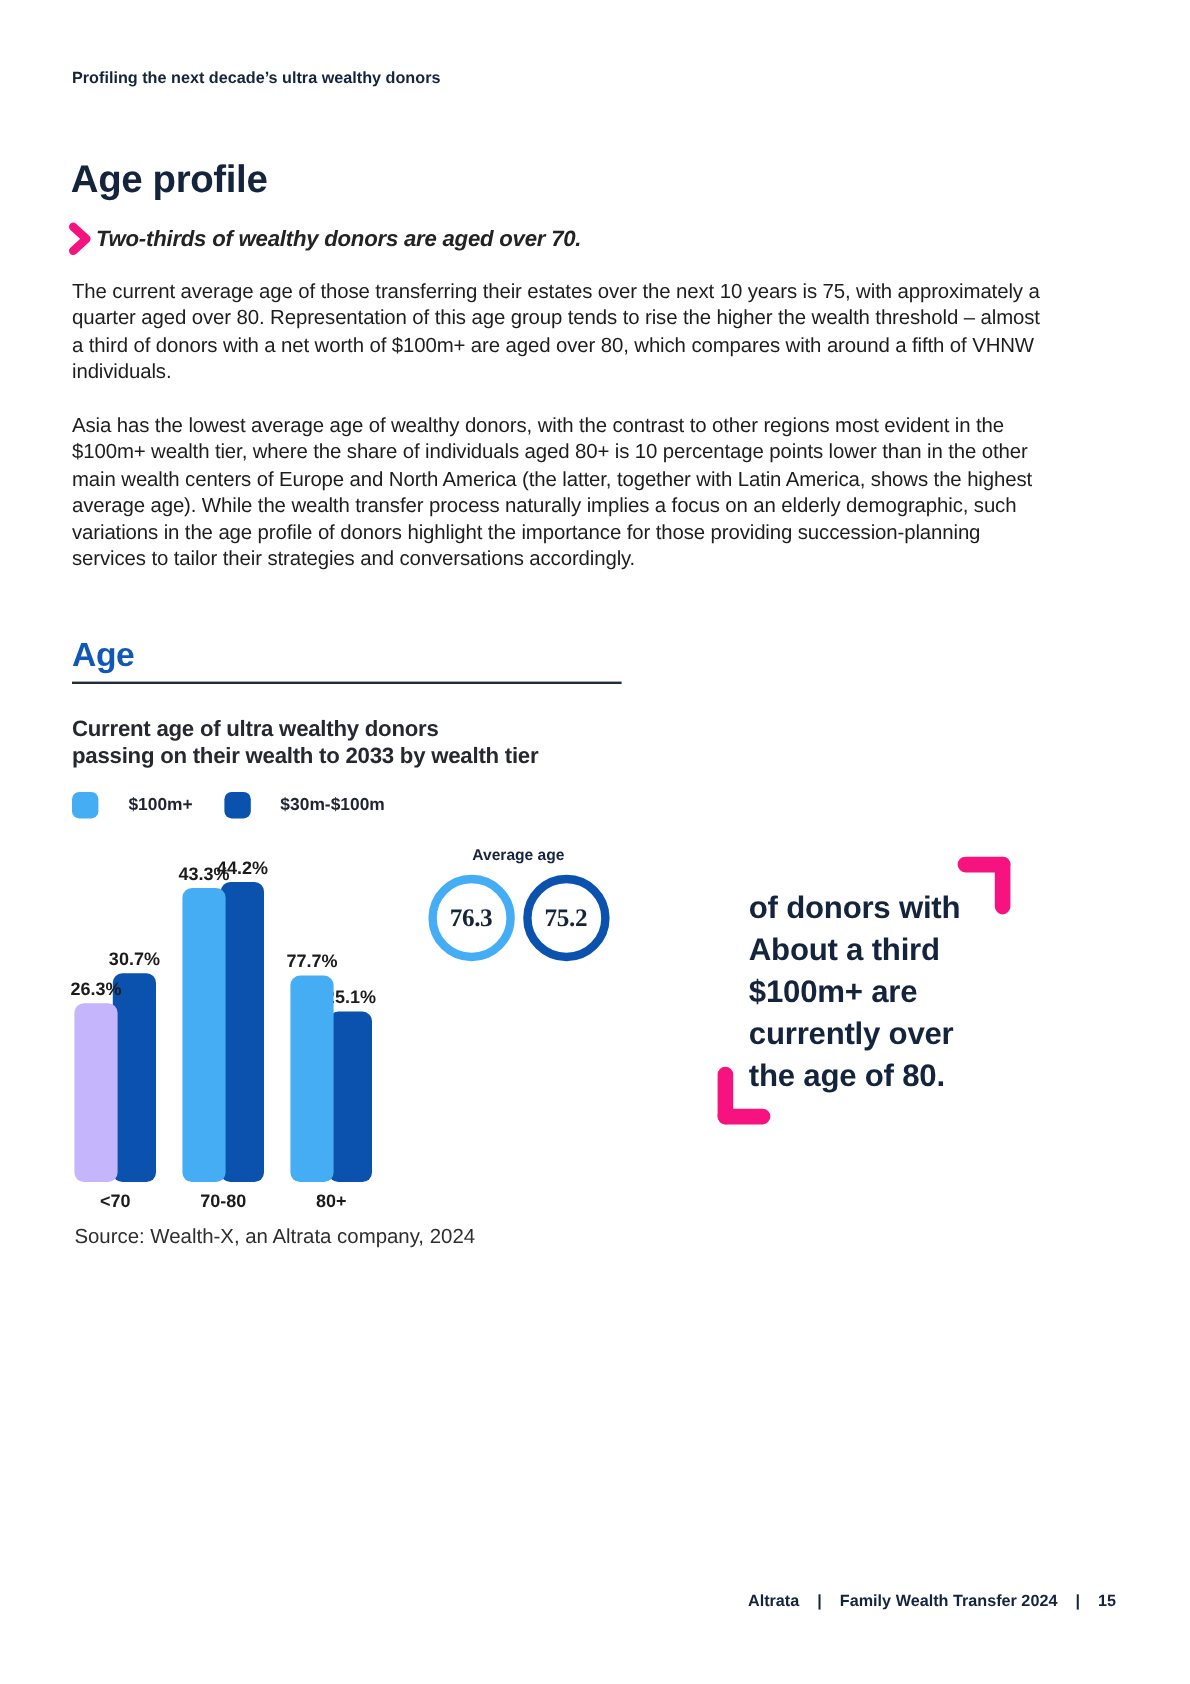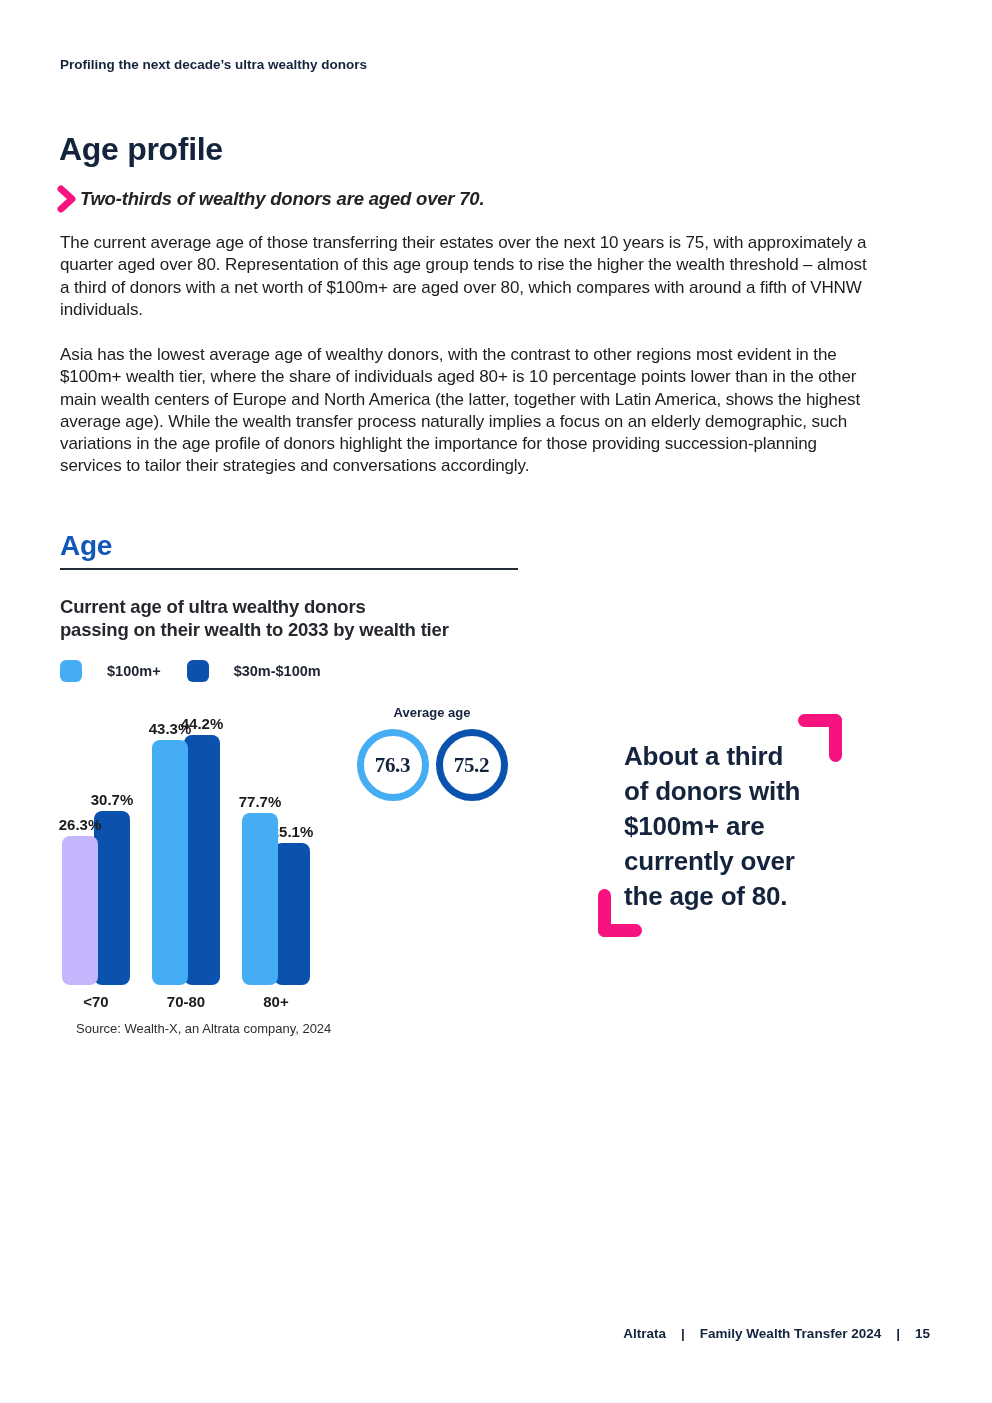--- a/index.html
+++ b/index.html
@@ -46,21 +46,21 @@
   .avg-circle span { font-size:21px; font-weight:bold; color:#15243D; letter-spacing:-0.3px; }
 
   .pull-quote { position:absolute; left:624px; top:739px; width:220px;
                 font-size:26px; font-weight:bold; line-height:35px; color:#15243D; letter-spacing:-0.2px; }
   .bracket-bar { position:absolute; border-radius:7px; }
   .br-tr-h { left:798px; top:714px; width:44px; height:13px; }
   .br-tr-v { left:829px; top:714px; width:13px; height:48px; }
   .br-bl-v { left:598px; top:889px; width:13px; height:48px; }
   .br-bl-h { left:598px; top:924px; width:44px; height:13px; }
 
-  .source { position:absolute; left:76px; top:1021px; font-size:13px; color:#2E2E2E; }
+  .source { position:absolute; left:62px; top:1021px; font-size:17px; color:#2E2E2E; }
 
   .footer { position:absolute; right:62px; top:1326px; display:flex; align-items:center; gap:15px;
             font-size:13.5px; font-weight:bold; color:#15243D; }
 </style>
 </head>
 <body>
 
 <div class="page">
 
   <div class="kicker">Profiling the next decade’s ultra wealthy donors</div>
@@ -134,22 +134,22 @@
       <div class="avg-circle" style="border-color: rgb(69, 173, 244);">
         <span>76.3</span>
       </div>
       <div class="avg-circle" style="border-color: rgb(10, 82, 174);">
         <span>75.2</span>
       </div>
     </div>
   </div>
 
   <div class="pull-quote">
+      <div>of donors with</div>
       <div>About a third</div>
-      <div>of donors with</div>
       <div>$100m+ are</div>
       <div>currently over</div>
       <div>the age of 80.</div>
     </div>
   <div class="bracket-bar br-tr-h" style="background: rgb(246, 18, 127);"></div>
   <div class="bracket-bar br-tr-v" style="background: rgb(246, 18, 127);"></div>
   <div class="bracket-bar br-bl-v" style="background: rgb(246, 18, 127);"></div>
   <div class="bracket-bar br-bl-h" style="background: rgb(246, 18, 127);"></div>
 
   <div class="source">Source: Wealth-X, an Altrata company, 2024</div>

